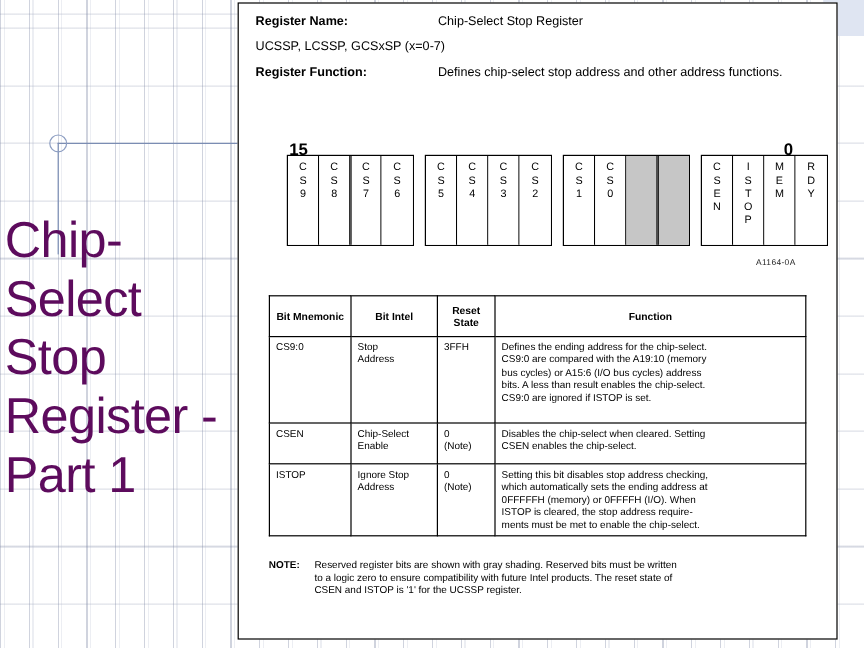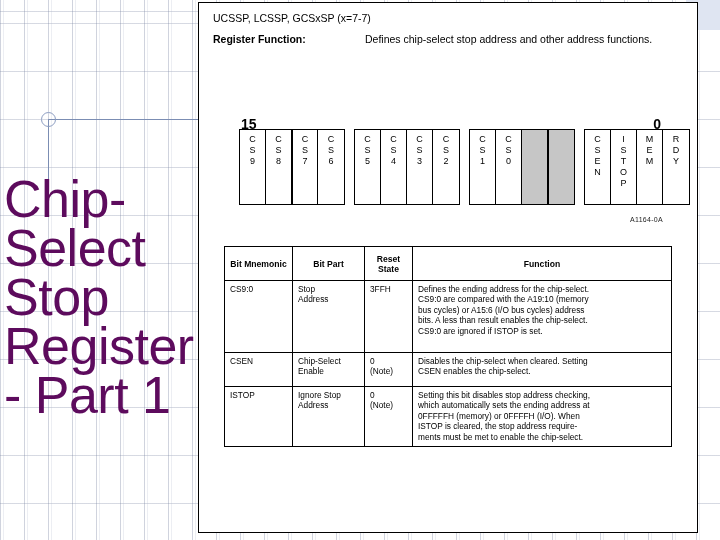--- a/index.html
+++ b/index.html
@@ -57,21 +57,21 @@
     border-radius: 50%;
     background: transparent;
   }
 
   
   .slide-title {
     position: absolute;
     left: 4px; top: 175px;
     width: 190px;
     color: #5d0b5d;
-    font-size: 52px;
+    font-size: 42px;
     line-height: 49px;
     font-weight: 400;
     letter-spacing: -0.5px;
     white-space: pre-line;
   }
 
   
   .panel {
     position: absolute;
     left: 198px; top: 2px;
@@ -219,21 +219,25 @@
 <div class="motif-hline"></div>
 <div class="motif-vline"></div>
 <div class="motif-circle"></div>
 
 <div class="slide-title">Chip-Select Stop Register - Part 1</div>
 
 <div class="panel">
 
   <div class="reg-header">
     <div class="reg-row">
-      <div class="reg-value">UCSSP, LCSSP, GCSxSP (x=7-7)</div>
+      <div class="reg-label">Register Name:</div>
+      <div class="reg-value">Chip-Select Stop Register</div>
+    </div>
+    <div class="reg-row">
+      <div class="reg-value">UCSSP, LCSSP, GCSxSP (x=0-7)</div>
     </div>
     <div class="reg-row">
       <div class="reg-label">Register Function:</div>
       <div class="reg-value">Defines chip-select stop address and other address functions.</div>
     </div>
   </div>
 
   <div class="bitfig">
     <div class="bitfig-axis">
       <span class="msb">15</span>
@@ -325,21 +329,21 @@
         </div>
       </div>
     <div class="fig-id">A1164-0A</div>
   </div>
 
   <table class="bittable">
     <thead>
       <tr>
         <th class="c-mnem">Bit
 Mnemonic</th>
-        <th class="c-name">Bit Part</th>
+        <th class="c-name">Bit Intel</th>
         <th class="c-reset">Reset
 State</th>
         <th class="c-func">Function</th>
       </tr>
     </thead>
     <tbody id="bit-table-body">
         <tr class="row-csbits">
           <td class="c-mnem">CS9:0</td>
           <td class="c-name">Stop
 Address</td>
@@ -367,14 +371,20 @@
 (Note)</td>
           <td class="c-func">Setting this bit disables stop address checking,
 which automatically sets the ending address at
 0FFFFFH (memory) or 0FFFFH (I/O). When
 ISTOP is cleared, the stop address require-
 ments must be met to enable the chip-select.</td>
         </tr>
       </tbody>
   </table>
 
+  <div class="note">
+    <div class="note-label">NOTE:</div>
+    <div class="note-text">Reserved register bits are shown with gray shading. Reserved bits must be written
+to a logic zero to ensure compatibility with future Intel products. The reset state of
+CSEN and ISTOP is '1' for the UCSSP register.</div>
+  </div>
 
 </div>
 
 </body></html>

